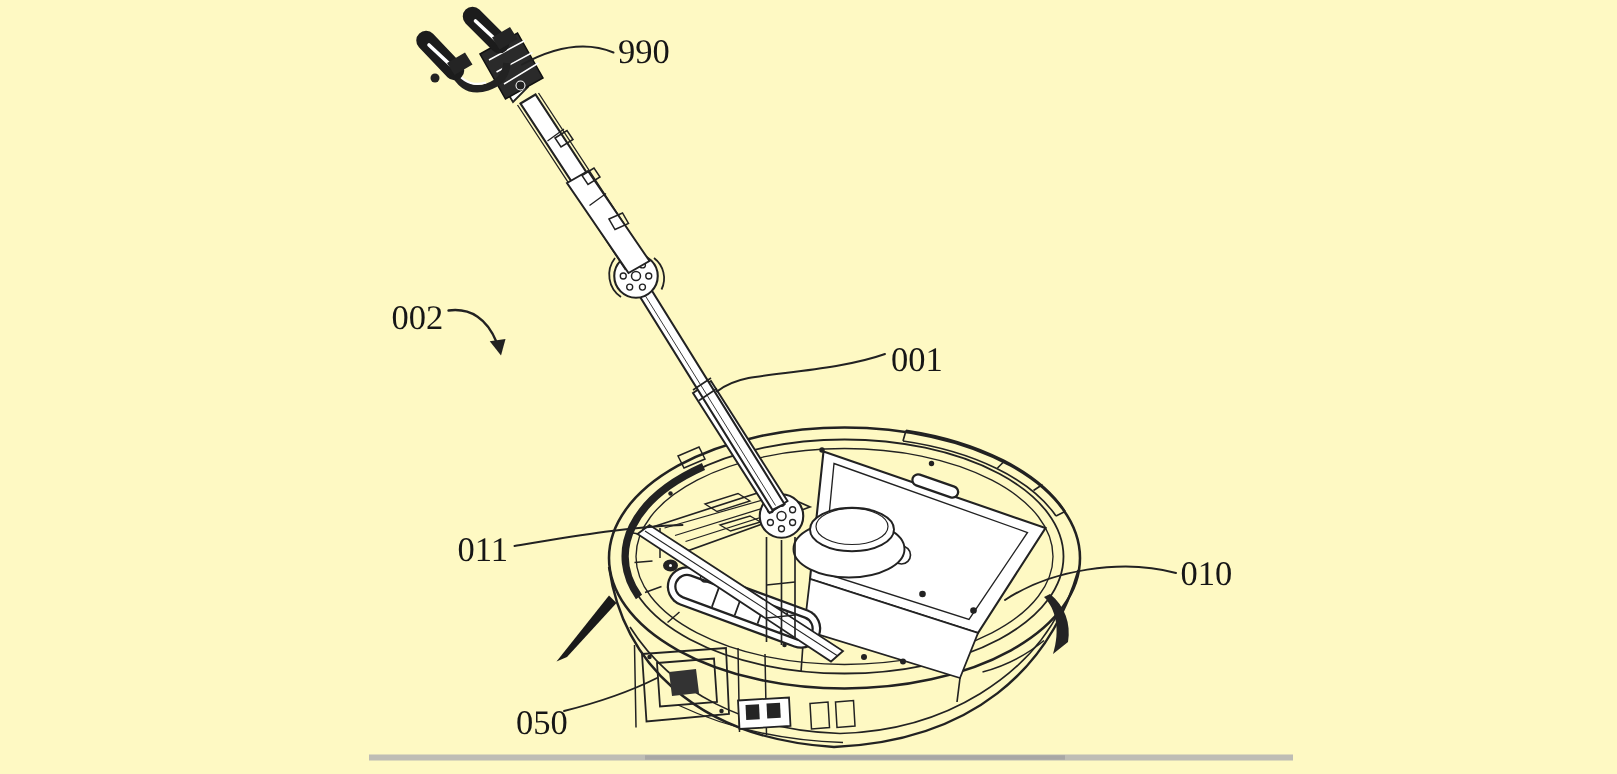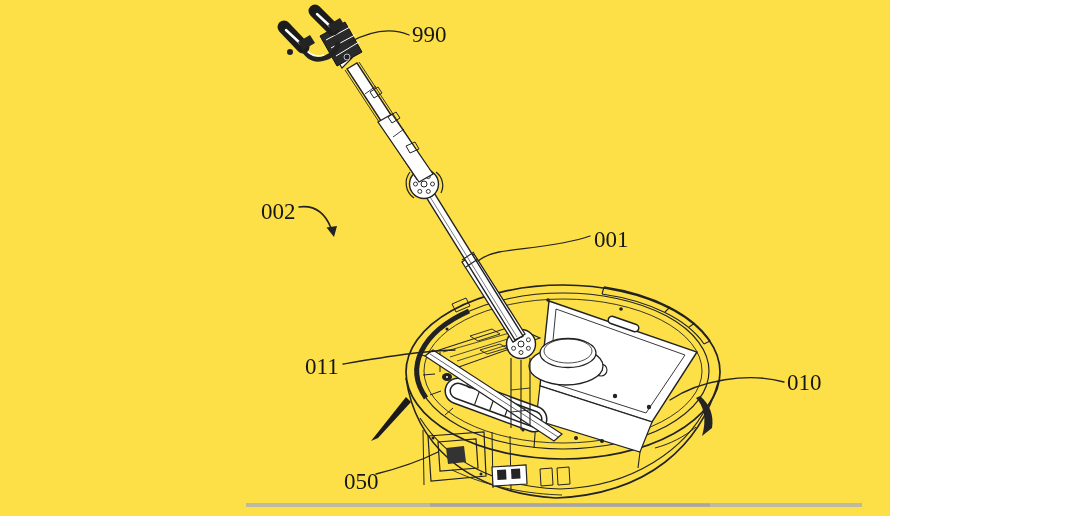--- a/index.html
+++ b/index.html
@@ -1,17 +1,17 @@
 <!DOCTYPE html>
 <html><head>
 <meta charset="utf-8">
 <style>
   html,body{margin:0;padding:0;background:#ffffff;}
   .stage{
-    position:relative;width:890px;height:516px;background:#fde047;overflow:hidden;
+    position:relative;width:1078px;height:516px;background:#fef9c3;overflow:hidden;
     font-family:"Liberation Serif","DejaVu Serif",serif;
   }
   svg{position:absolute;top:0;left:0;}
   .ref-label{
     font-family:"Liberation Serif","DejaVu Serif",serif;
     font-size:23px;fill:#161616;
   }
   .ln{stroke:#222;fill:none;}
   .wfill{fill:#ffffff;stroke:#222;}
   .dark{fill:#242424;stroke:none;}

